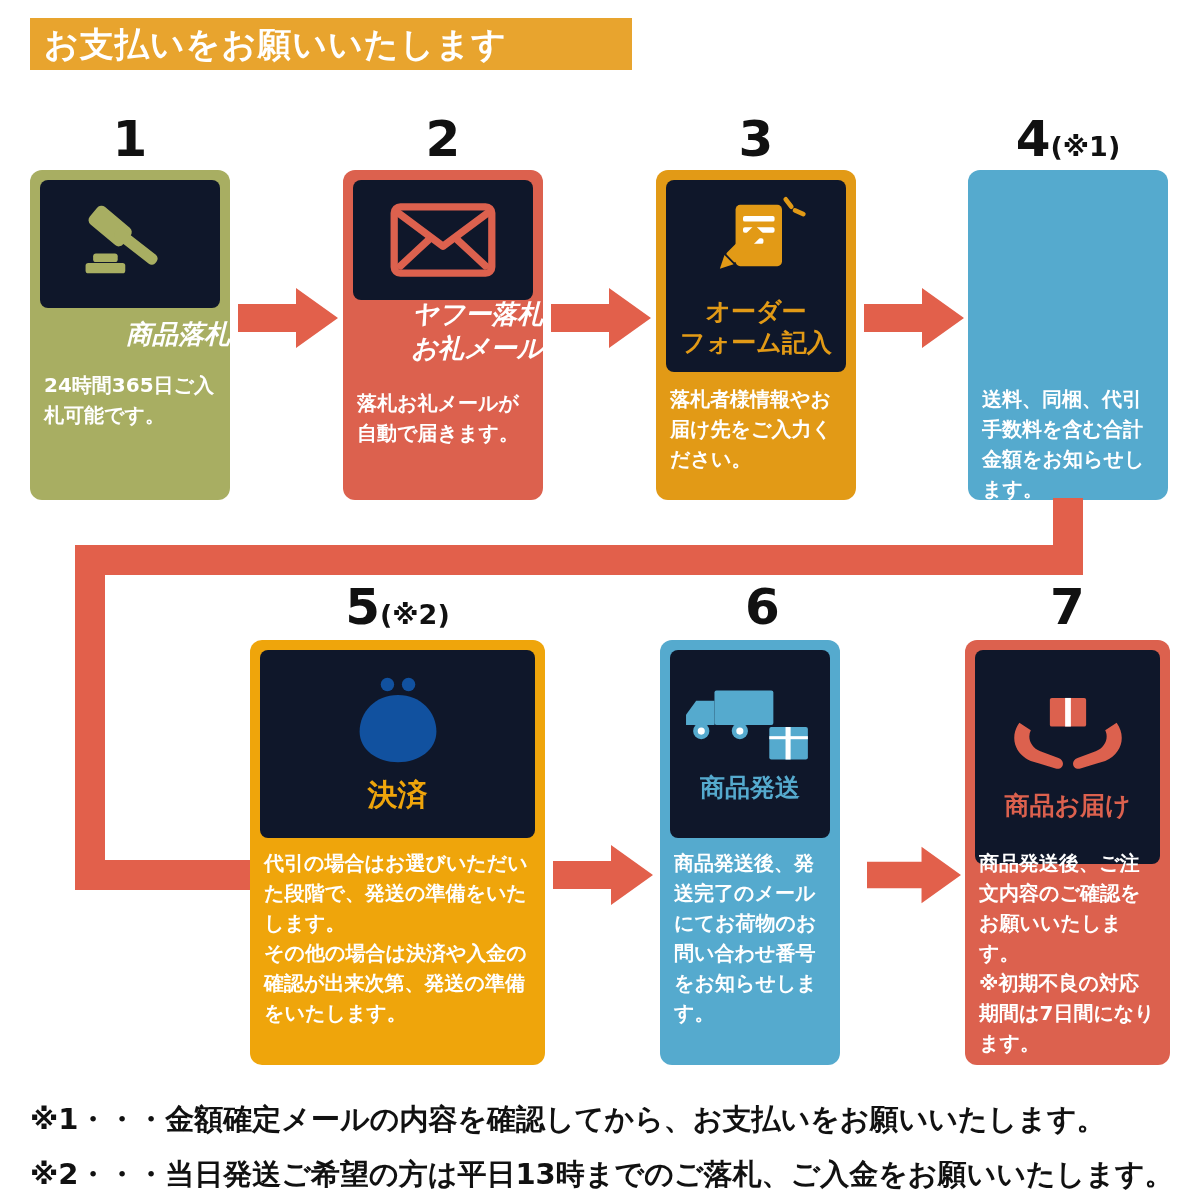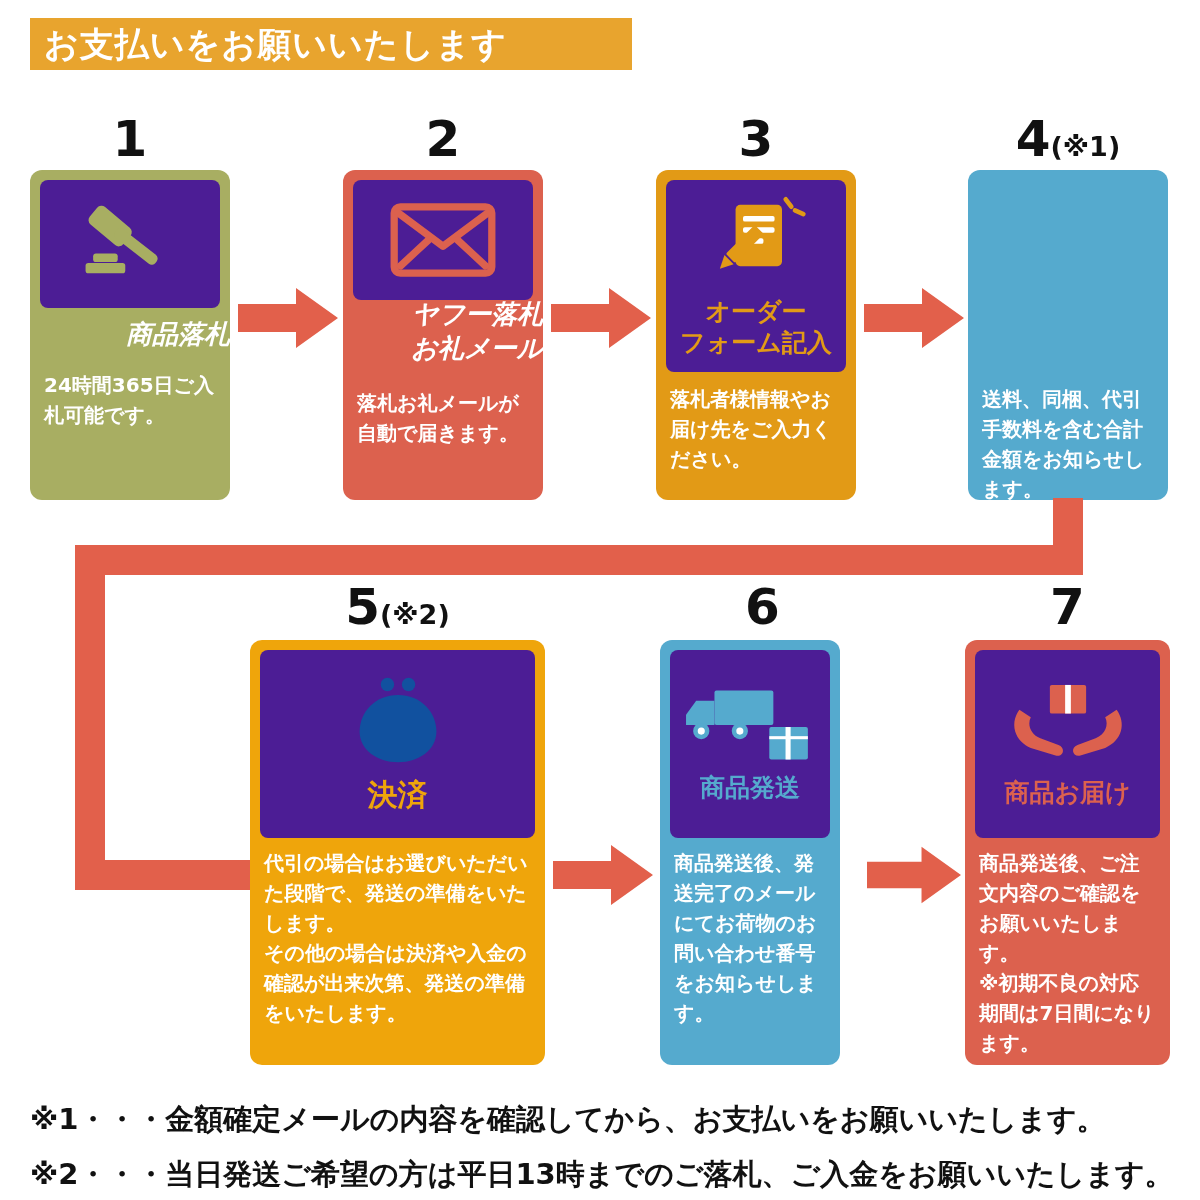--- a/index.html
+++ b/index.html
@@ -22,21 +22,21 @@
   .row2 .step-num, .step-num.r2{top:580px;}
   .card{position:absolute;border-radius:12px;background:var(--cc);}
   .card-1{--cc:var(--step1,#A8AE62);}
   .card-2{--cc:var(--step2,#DC614E);}
   .card-3{--cc:var(--step3,#E29A16);}
   .card-4{--cc:var(--step4,#55AACE);}
   .card-5{--cc:var(--step5,#EFA50B);}
   .card-6{--cc:var(--step6,#55AACE);}
   .card-7{--cc:var(--step7,#DC614E);}
   .iconbox{
-    position:absolute;left:10px;right:10px;top:10px;background:#4c1d95;border-radius:8px;
+    position:absolute;left:10px;right:10px;top:10px;background:#0f172a;border-radius:8px;
     display:flex;flex-direction:column;align-items:center;justify-content:center;gap:6px;
     color:var(--cc);
   }
   .title-on-color{
     position:absolute;left:0;right:0;color:#fff;font-weight:bold;font-size:26px;
     text-align:right;white-space:pre-line;line-height:1.3;font-style:italic;
   }
   .title-on-white{
     color:var(--cc);font-weight:bold;font-size:25px;text-align:center;
     white-space:pre-line;line-height:1.25;
@@ -174,21 +174,21 @@
         <rect x="100" y="42" width="5" height="32"></rect>
         <rect x="84" y="51" width="38" height="3"></rect>
       </g>
     </svg>
     <div class="title-on-white">商品発送</div>
   </div>
   <div class="card-desc" style="top:208px;">商品発送後、発送完了のメールにてお荷物のお問い合わせ番号をお知らせします。</div>
 </div>
 
 <div class="card card-7" style="left:965px;top:640px;width:205px;height:425px;">
-  <div class="iconbox" style="height:188px;">
+  <div class="iconbox" style="height:214px;">
     <svg width="124" height="92" viewBox="0 0 130 92">
       <g fill="currentColor">
         <rect x="46" y="4" width="38" height="30" rx="2"></rect>
         <path d="M14 30 C4 44 8 62 26 70 L52 78 C60 80 63 70 55 67 L36 60 C26 56 22 46 26 38 Z"></path>
         <path d="M116 30 C126 44 122 62 104 70 L78 78 C70 80 67 70 75 67 L94 60 C104 56 108 46 104 38 Z"></path>
       </g>
       <rect x="62" y="4" width="6" height="30" fill="#fff"></rect>
     </svg>
     <div class="title-on-white">商品お届け</div>
   </div>

